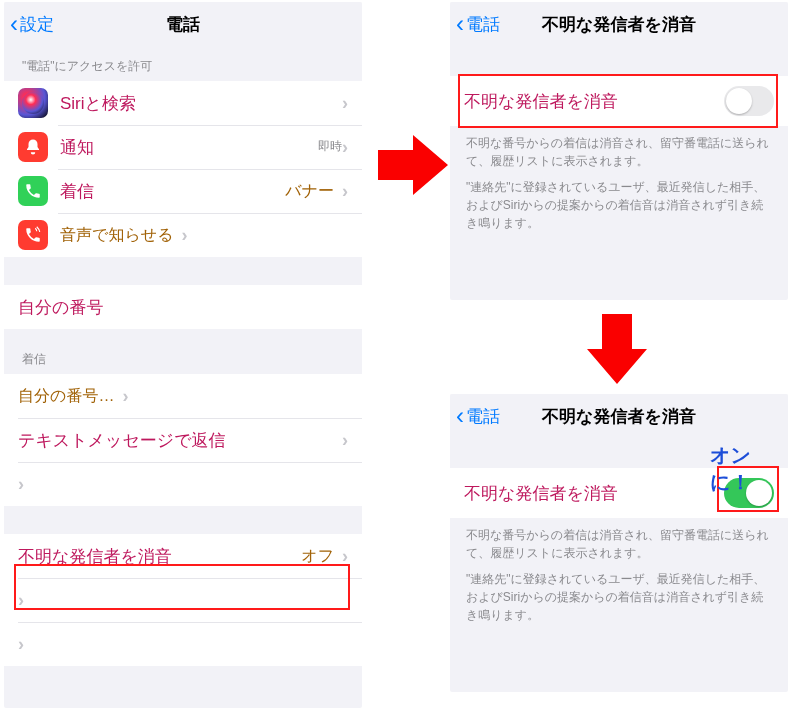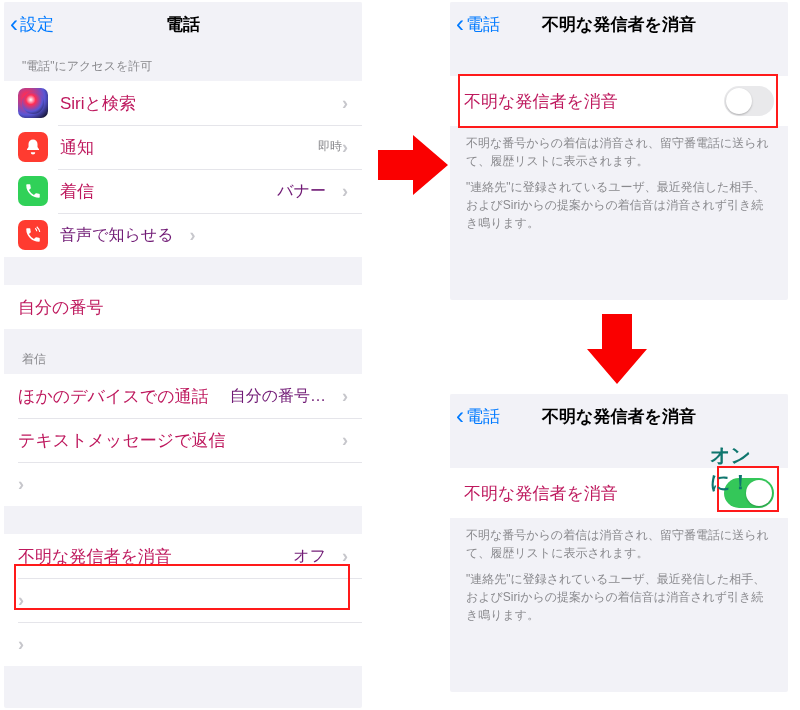--- a/index.html
+++ b/index.html
@@ -105,22 +105,22 @@
     }
     .cell-sub {
       font-size: 12px;
       color: #8a8a8e;
       margin-top: 2px;
       text-align: center;
     }
     .cell-text-col { display: flex; flex-direction: row; flex:1; }
     .cell-value {
       font-size: 16px;
-      color: #701a75;
-      margin-right: 16px;
+      color: #a16207;
+      margin-right: 8px;
     }
     .chevron {
       color: #c7c7cc;
       font-size: 18px;
       font-weight: 600;
     }
     .spacer { height: 28px; }
     .pill-mask {
       display:inline-block;
       width:100px; height:18px;
@@ -158,21 +158,21 @@
     .toggle-off::after { left:2px; }
     .toggle-on::after { right:2px; }
     .desc-text {
       font-size: 12px;
       color: #8a8a8e;
       padding: 8px 16px 0 16px;
       line-height: 1.5;
     }
     .callout {
       position:absolute;
-      color:#0f766e;
+      color:#1d4ed8;
       font-weight:700;
       font-size:20px;
     }
     .siri-orb {
       width:22px;height:22px;border-radius:50%;
       background: radial-gradient(circle at 40% 35%, #fff 0%, #ff2d55 25%, #5856d6 60%, #000 100%);
     }
     .phone-svg { width:18px; height:18px; }
   </style>
 </head>
@@ -234,21 +234,20 @@
 
   <div class="cell-group">
     <div class="cell noicon">
       <div class="cell-label">自分の番号</div>
     </div>
   </div>
 
   <div class="section-header compact">着信</div>
   <div class="cell-group">
     <div class="cell noicon">
-      <div class="cell-label">ほかのデバイスでの通話</div>
       <div class="cell-value">自分の番号…</div>
       <span class="chevron">›</span>
     </div>
     <div class="cell noicon">
       <div class="cell-label">テキストメッセージで返信</div>
       <span class="chevron">›</span>
     </div>
     <div class="cell noicon">
       <span class="chevron">›</span>
     </div>

